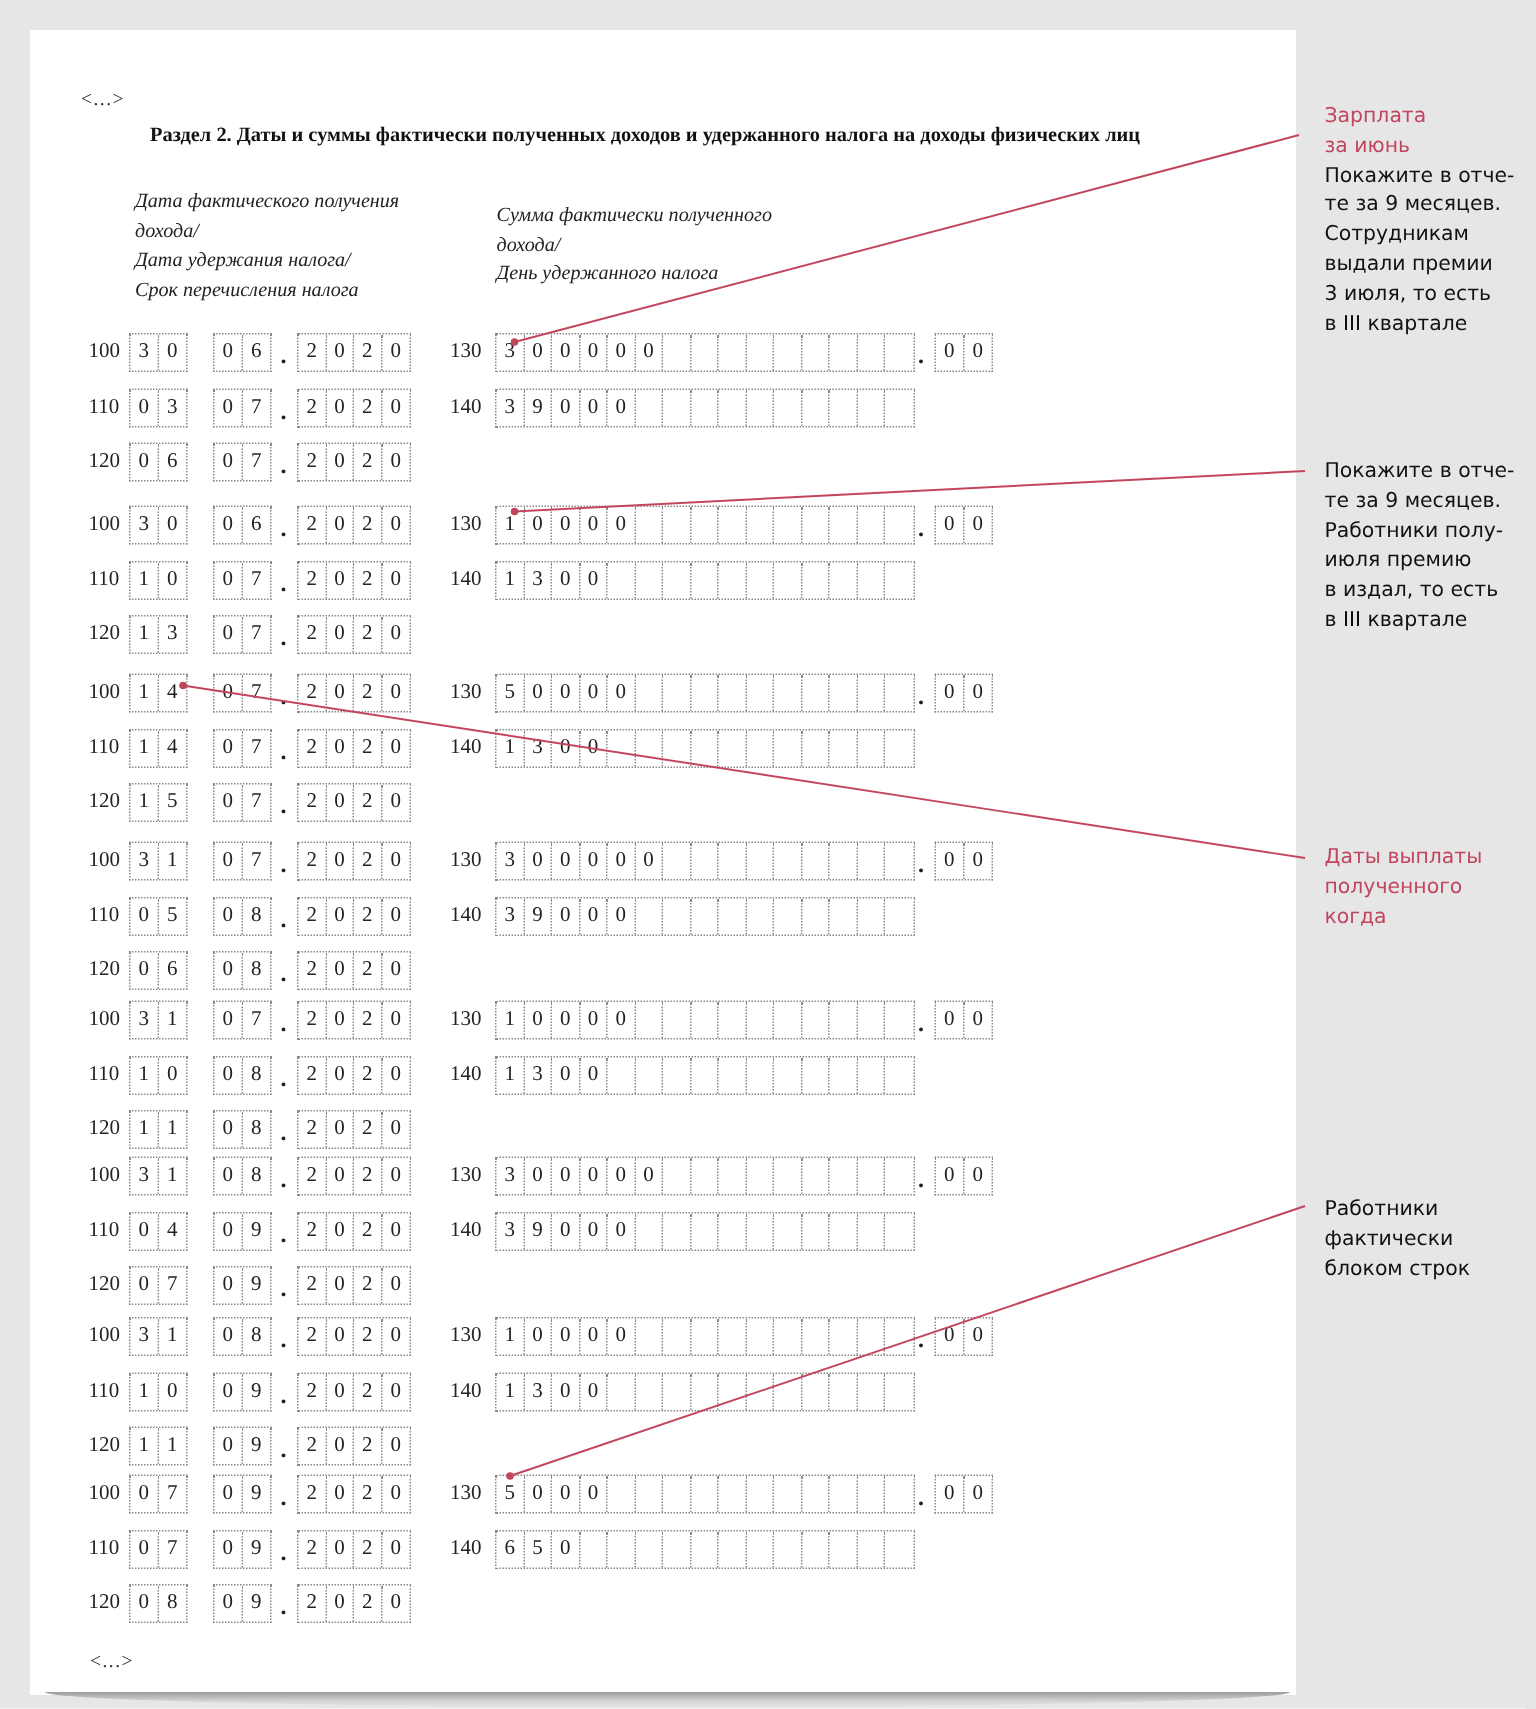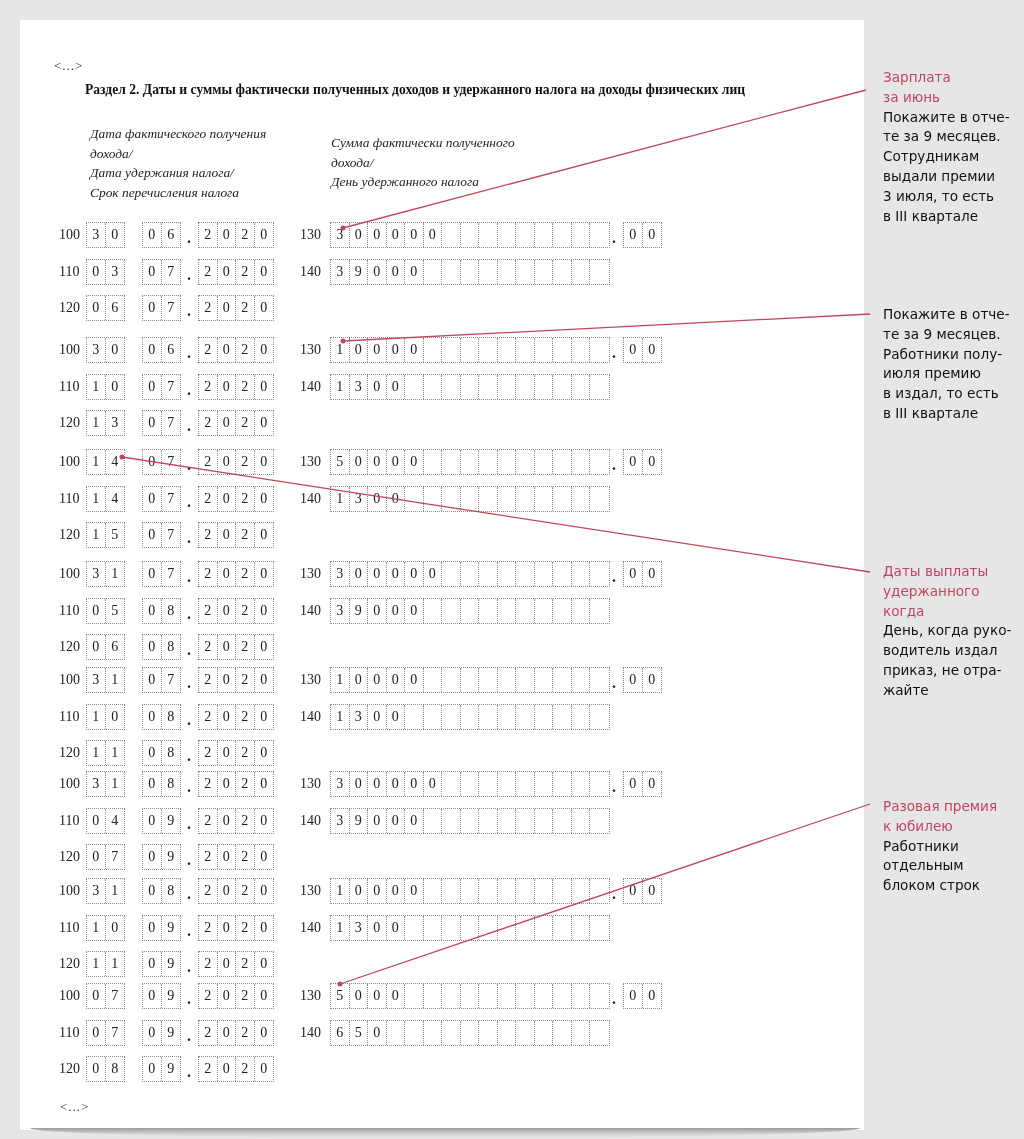--- a/index.html
+++ b/index.html
@@ -12,21 +12,21 @@
     position:absolute; left:20px; top:20px; width:844px; height:1110px;
     background:#ffffff;
   }
   .page-shadow {
     position:absolute; left:30px; top:1128px; width:830px; height:10px;
     background:linear-gradient(to bottom, #9c9c9e 0%, #d4d4d6 60%, #e6e6e7 100%);
     border-radius:0 0 50% 50% / 0 0 100% 100%;
   }
   .ellipsis { position:absolute; font-size:13px; color:#333; letter-spacing:1px; }
   .heading {
-    position:absolute; left:85px; top:82px; font-weight:bold; font-size:13.6px; color:#111;
+    position:absolute; left:100px; top:82px; font-weight:bold; font-size:13.6px; color:#111;
     white-space:nowrap;
   }
   .colhdr { position:absolute; font-style:italic; font-size:13.4px; line-height:19.5px; color:#222; }
   .rowcode { position:absolute; font-size:14px; color:#222; width:30px; }
   .cells { position:absolute; display:flex; height:26px; border:1px dotted #8a8a8a; box-sizing:border-box; }
   .cell {
     width:18.5px; height:24px; box-sizing:border-box; border-right:1px dotted #8a8a8a;
     font-size:14px; line-height:24px; text-align:center; color:#222;
   }
   .cell:last-child { border-right:none; }
@@ -805,33 +805,23 @@
       <div>те за 9 месяцев.</div>
       <div>Работники полу-</div>
       <div>июля премию</div>
       <div>в издал, то есть</div>
       <div>в III квартале</div>
     </div>
 </div>
 <div class="note" style="top:562px;">
   <div class="title">
       <div>Даты выплаты</div>
-      <div>удержанного</div>
+      <div>полученного</div>
       <div>когда</div>
-    </div>
-  <div class="body">
-      <div>День, когда руко-</div>
-      <div>водитель издал</div>
-      <div>приказ, не отра-</div>
-      <div>жайте</div>
     </div>
 </div>
 <div class="note" style="top:797px;">
-  <div class="title">
-      <div>Разовая премия</div>
-      <div>к юбилею</div>
-    </div>
   <div class="body">
       <div>Работники</div>
-      <div>отдельным</div>
+      <div>фактически</div>
       <div>блоком строк</div>
     </div>
 </div>
 
 </body></html>

